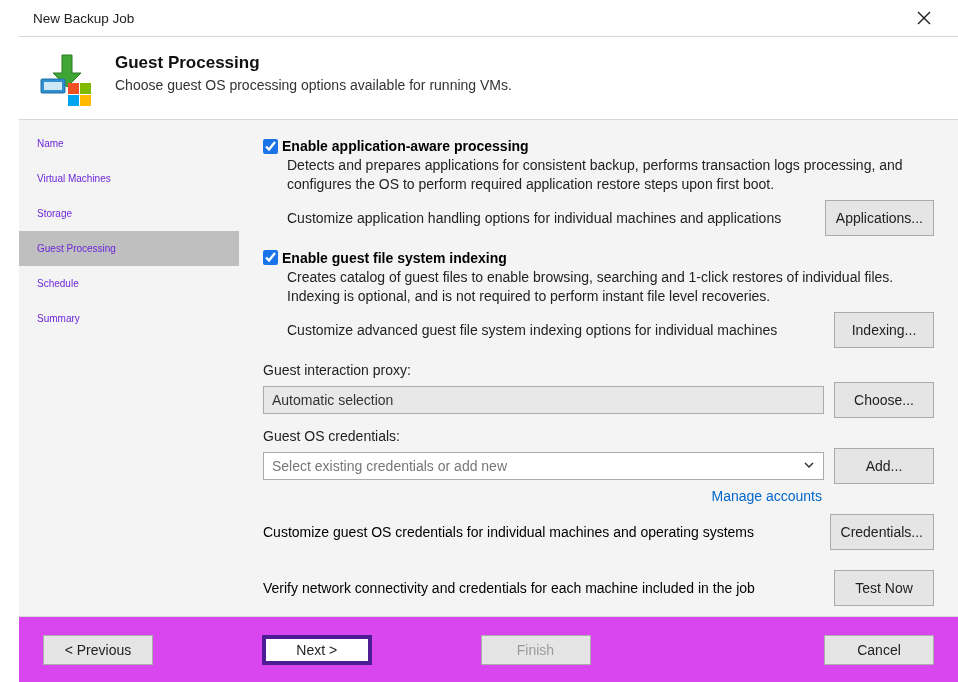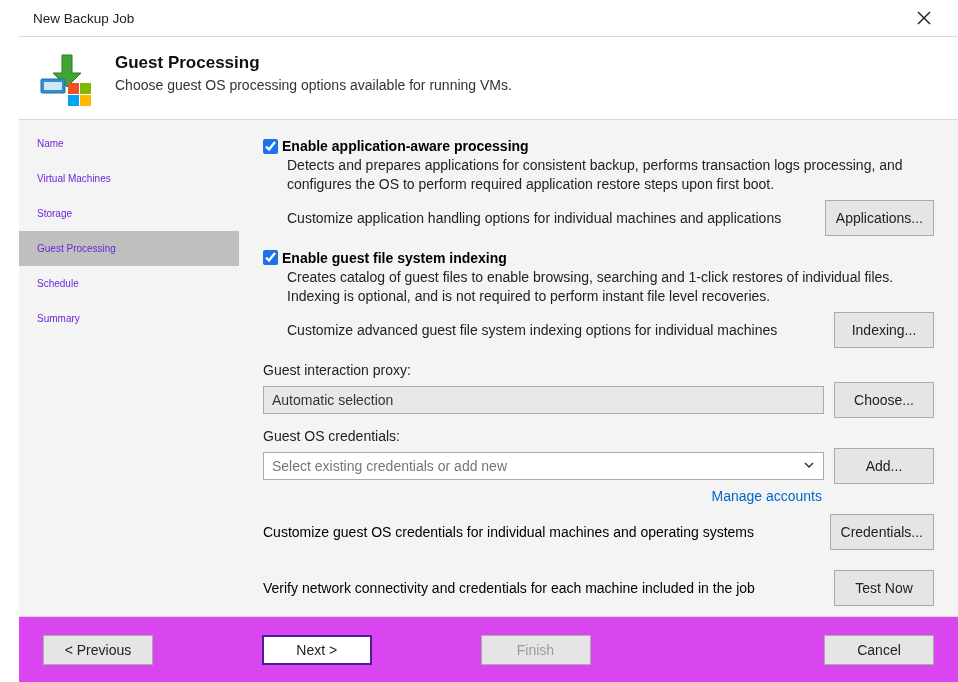--- a/index.html
+++ b/index.html
@@ -161,21 +161,21 @@
       border: 1px solid #ababab;
       background: #e5e5e5;
       font-size: 14px;
       color: #222;
       cursor: pointer;
       display: inline-flex;
       align-items: center;
       justify-content: center;
     }
     .btn.primary {
-      border: 2px solid #4c1d95;
+      border: 4px solid #4c1d95;
       background: #fff;
     }
     .btn.disabled {
       color: #9b9b9b;
       cursor: default;
     }
     .link {
       color: #0066cc;
       font-size: 14px;
       cursor: pointer;

